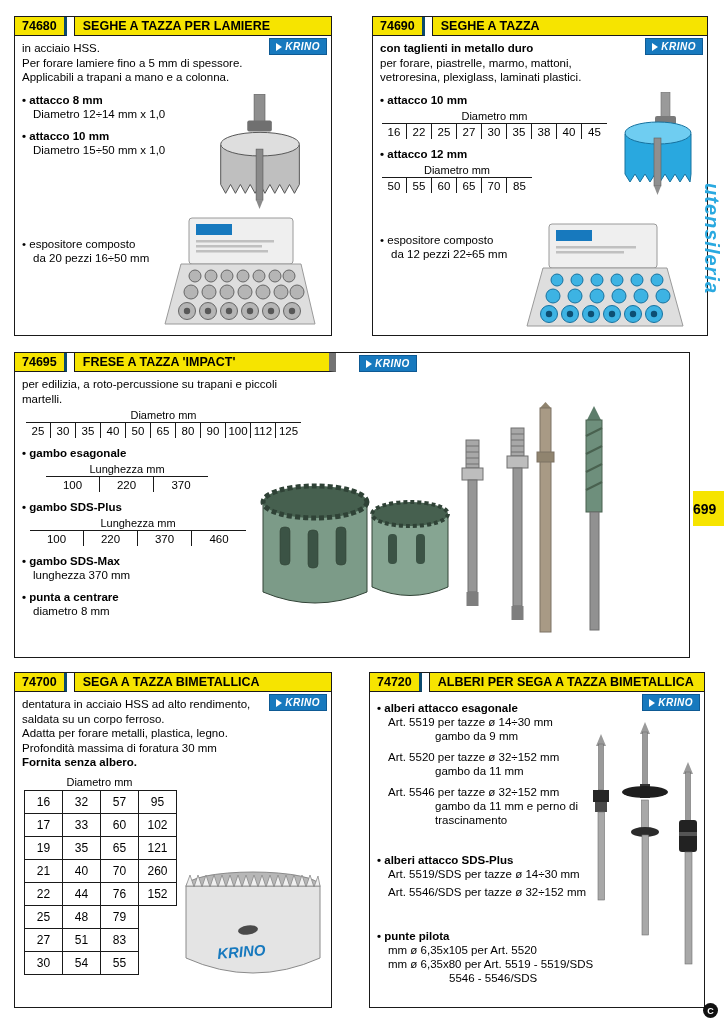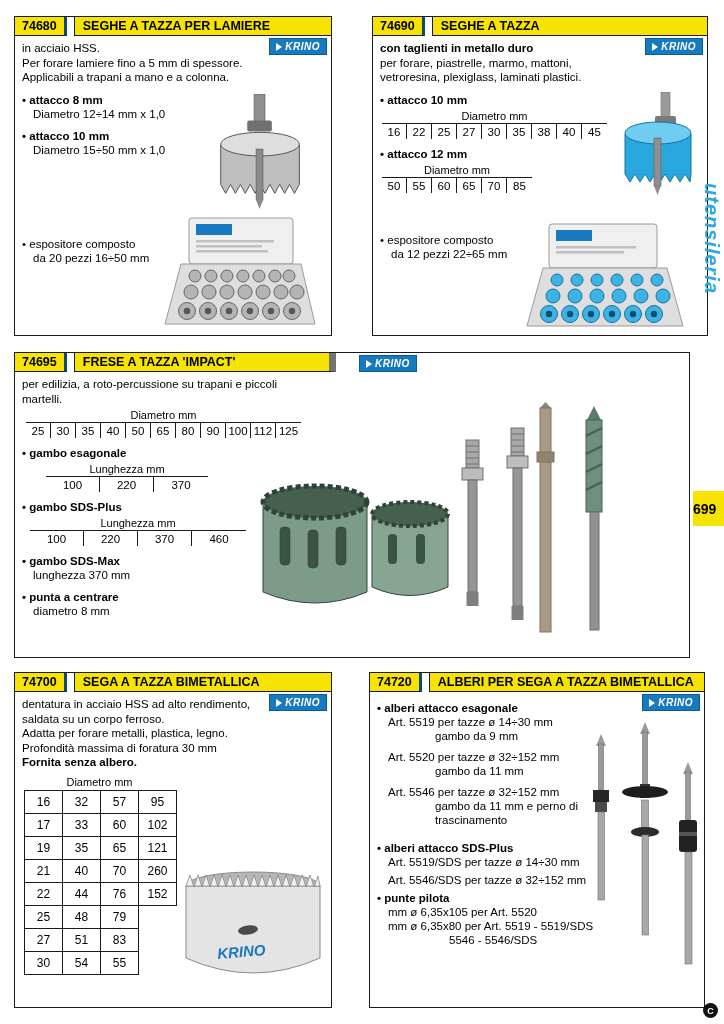--- a/index.html
+++ b/index.html
@@ -409,26 +409,26 @@
     <div class="bullet" style="margin-top:4px">
       <div class="bt">alberi attacco esagonale</div>
       <div class="bl">Art. 5519 per tazze ø 14÷30 mm</div>
       <div class="bl ind2">gambo da 9 mm</div>
       <div class="bl" style="margin-top:7px">Art. 5520 per tazze ø 32÷152 mm</div>
       <div class="bl ind2">gambo da 11 mm</div>
       <div class="bl" style="margin-top:7px">Art. 5546 per tazze ø 32÷152 mm</div>
       <div class="bl ind2">gambo da 11 mm e perno di</div>
       <div class="bl ind2">trascinamento</div>
     </div>
-    <div class="bullet" style="margin-top:14px">
+    <div class="bullet" style="margin-top:26px">
       <div class="bt">alberi attacco SDS-Plus</div>
       <div class="bl">Art. 5519/SDS per tazze ø 14÷30 mm</div>
       <div class="bl" style="margin-top:4px">Art. 5546/SDS per tazze ø 32÷152 mm</div>
     </div>
-    <div class="bullet" style="margin-top:4px">
+    <div class="bullet" style="margin-top:30px">
       <div class="bt">punte pilota</div>
       <div class="bl">mm ø 6,35x105 per Art. 5520</div>
       <div class="bl">mm ø 6,35x80 per Art. 5519 - 5519/SDS</div>
       <div class="bl ind3">5546 - 5546/SDS</div>
     </div>
 
     <svg class="img" style="left:215px;top:28px;width:118px;height:280px" viewBox="0 0 118 280">
 
       <polygon points="16,14 21,26 11,26" fill="#9a9a9a"></polygon>
       <rect x="13.5" y="24" width="5" height="46" fill="#9a9a9a" stroke="#6f6f6f" stroke-width="0.6"></rect>

